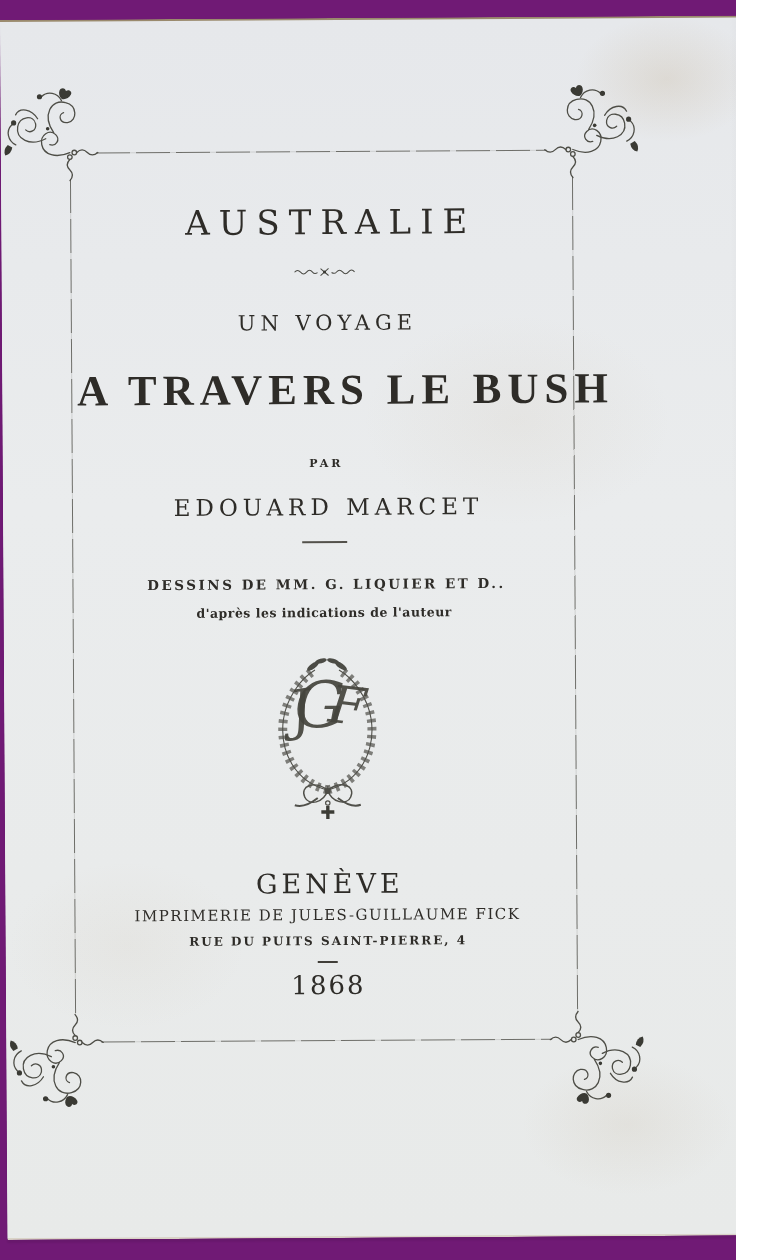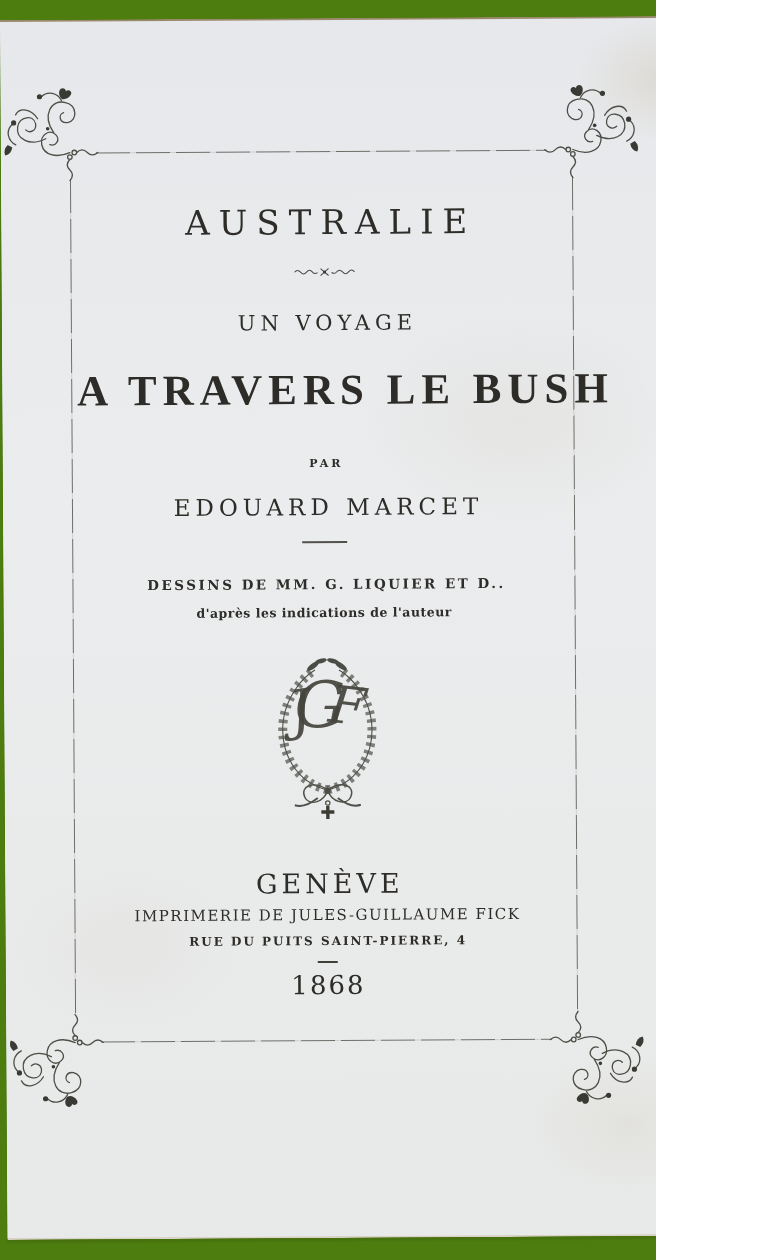--- a/index.html
+++ b/index.html
@@ -1,16 +1,16 @@
 <!DOCTYPE html>
 <html><head>
 <meta charset="utf-8">
 <style>
   html,body{margin:0;padding:0;background:#ffffff;}
-  .photo{position:relative;width:656px;height:1260px;background:#4d7c0f;overflow:hidden;
+  .photo{position:relative;width:736px;height:1260px;background:#701a75;overflow:hidden;
          font-family:"DejaVu Serif", serif;}
   
   .page{position:absolute;left:0;top:20px;width:757px;height:1216px;
         background-color:#e9ebee;
         background-image:
           radial-gradient(ellipse 130px 90px at 88% 5%, rgba(176,149,106,.18), transparent 70%),
           radial-gradient(ellipse 220px 150px at 68% 33%, rgba(190,170,140,.10), transparent 70%),
           radial-gradient(ellipse 170px 120px at 16% 76%, rgba(185,165,135,.08), transparent 70%),
           radial-gradient(ellipse 150px 100px at 82% 91%, rgba(180,160,130,.12), transparent 70%),
           linear-gradient(270deg, rgba(100,100,112,.10), rgba(0,0,0,0) 28px),

